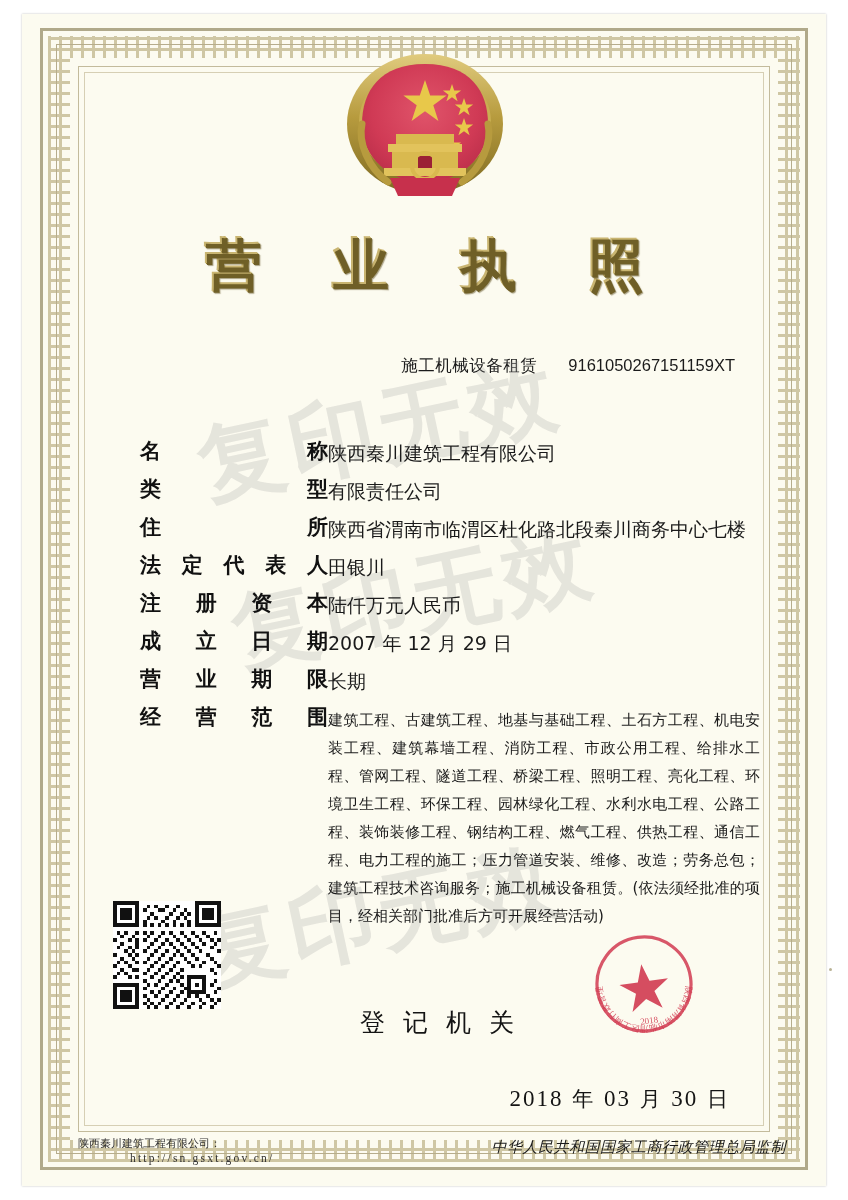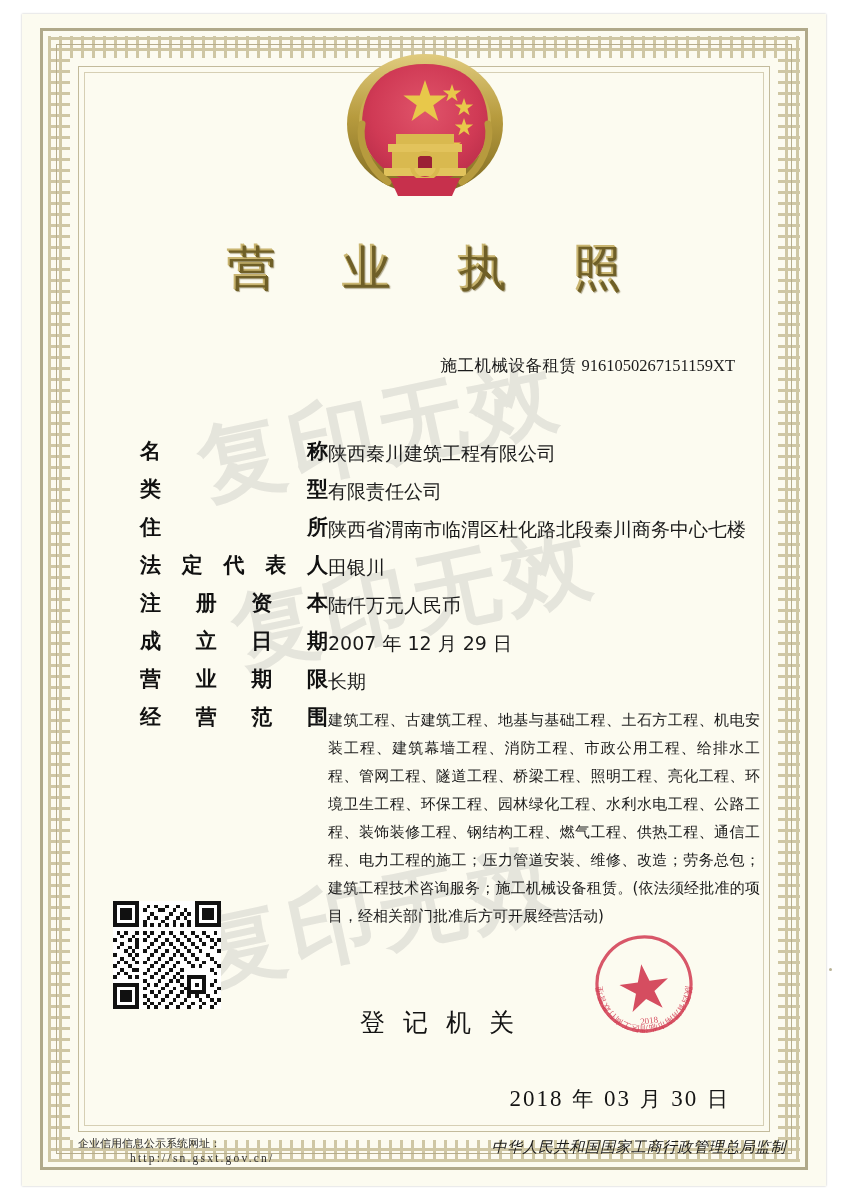--- a/index.html
+++ b/index.html
@@ -97,49 +97,49 @@
   }
 
   
   .title {
     position: absolute;
     left: 0;
     top: 228px;
     width: 848px;
     text-align: center;
     font-family: "DejaVu Serif", serif;
-    font-weight: normal;
-    font-size: 48px;
+    font-weight: bold;
+    font-size: 56px;
     letter-spacing: 26px;
     text-indent: 26px;
     color: #8d7a3a;
     text-shadow:
       1px 1px 0 #6f5f27,
       2px 2px 1px rgba(90,74,26,0.5),
       -1px -1px 0 #c9b571;
     background: linear-gradient(180deg,#d8c277 0%, #9c8737 45%, #7d6a23 60%, #c2ab63 100%);
     -webkit-background-clip: text;
     background-clip: text;
-    margin-top: 8px;
     -webkit-text-fill-color: transparent;
   }
 
   
   .credit-code {
     position: absolute;
     right: 113px;
     top: 355px;
     font-family: "Liberation Sans", sans-serif;
     font-size: 16.5px;
     color: #1b1b1b;
     letter-spacing: 0.5px;
   }
   .credit-code .code-num {
-    font-family: Liberation Serif, serif;
+    font-family: Liberation Sans, sans-serif;
     letter-spacing: 0px;
+    margin-left: 26px;
   }
 
   
   .fields {
     position: absolute;
     left: 140px;
     top: 437px;
     width: 620px;
   }
   .row {
@@ -673,20 +673,20 @@
   <div class="issue-date">
     <span class="num">2018</span>
     <span>年</span>
     <span class="num">03</span>
     <span>月</span>
     <span class="num">30</span>
     <span>日</span>
   </div>
 
   <div class="footer-left">
-    <div>企业信用信息公示系统网址：</div>
+    <div>陕西秦川建筑工程有限公司：</div>
     <div class="url">http://sn.gsxt.gov.cn/</div>
   </div>
   <div class="footer-right">中华人民共和国国家工商行政管理总局监制</div>
 
   <div class="speck"></div>
 
 </div>
 
 </body></html>

